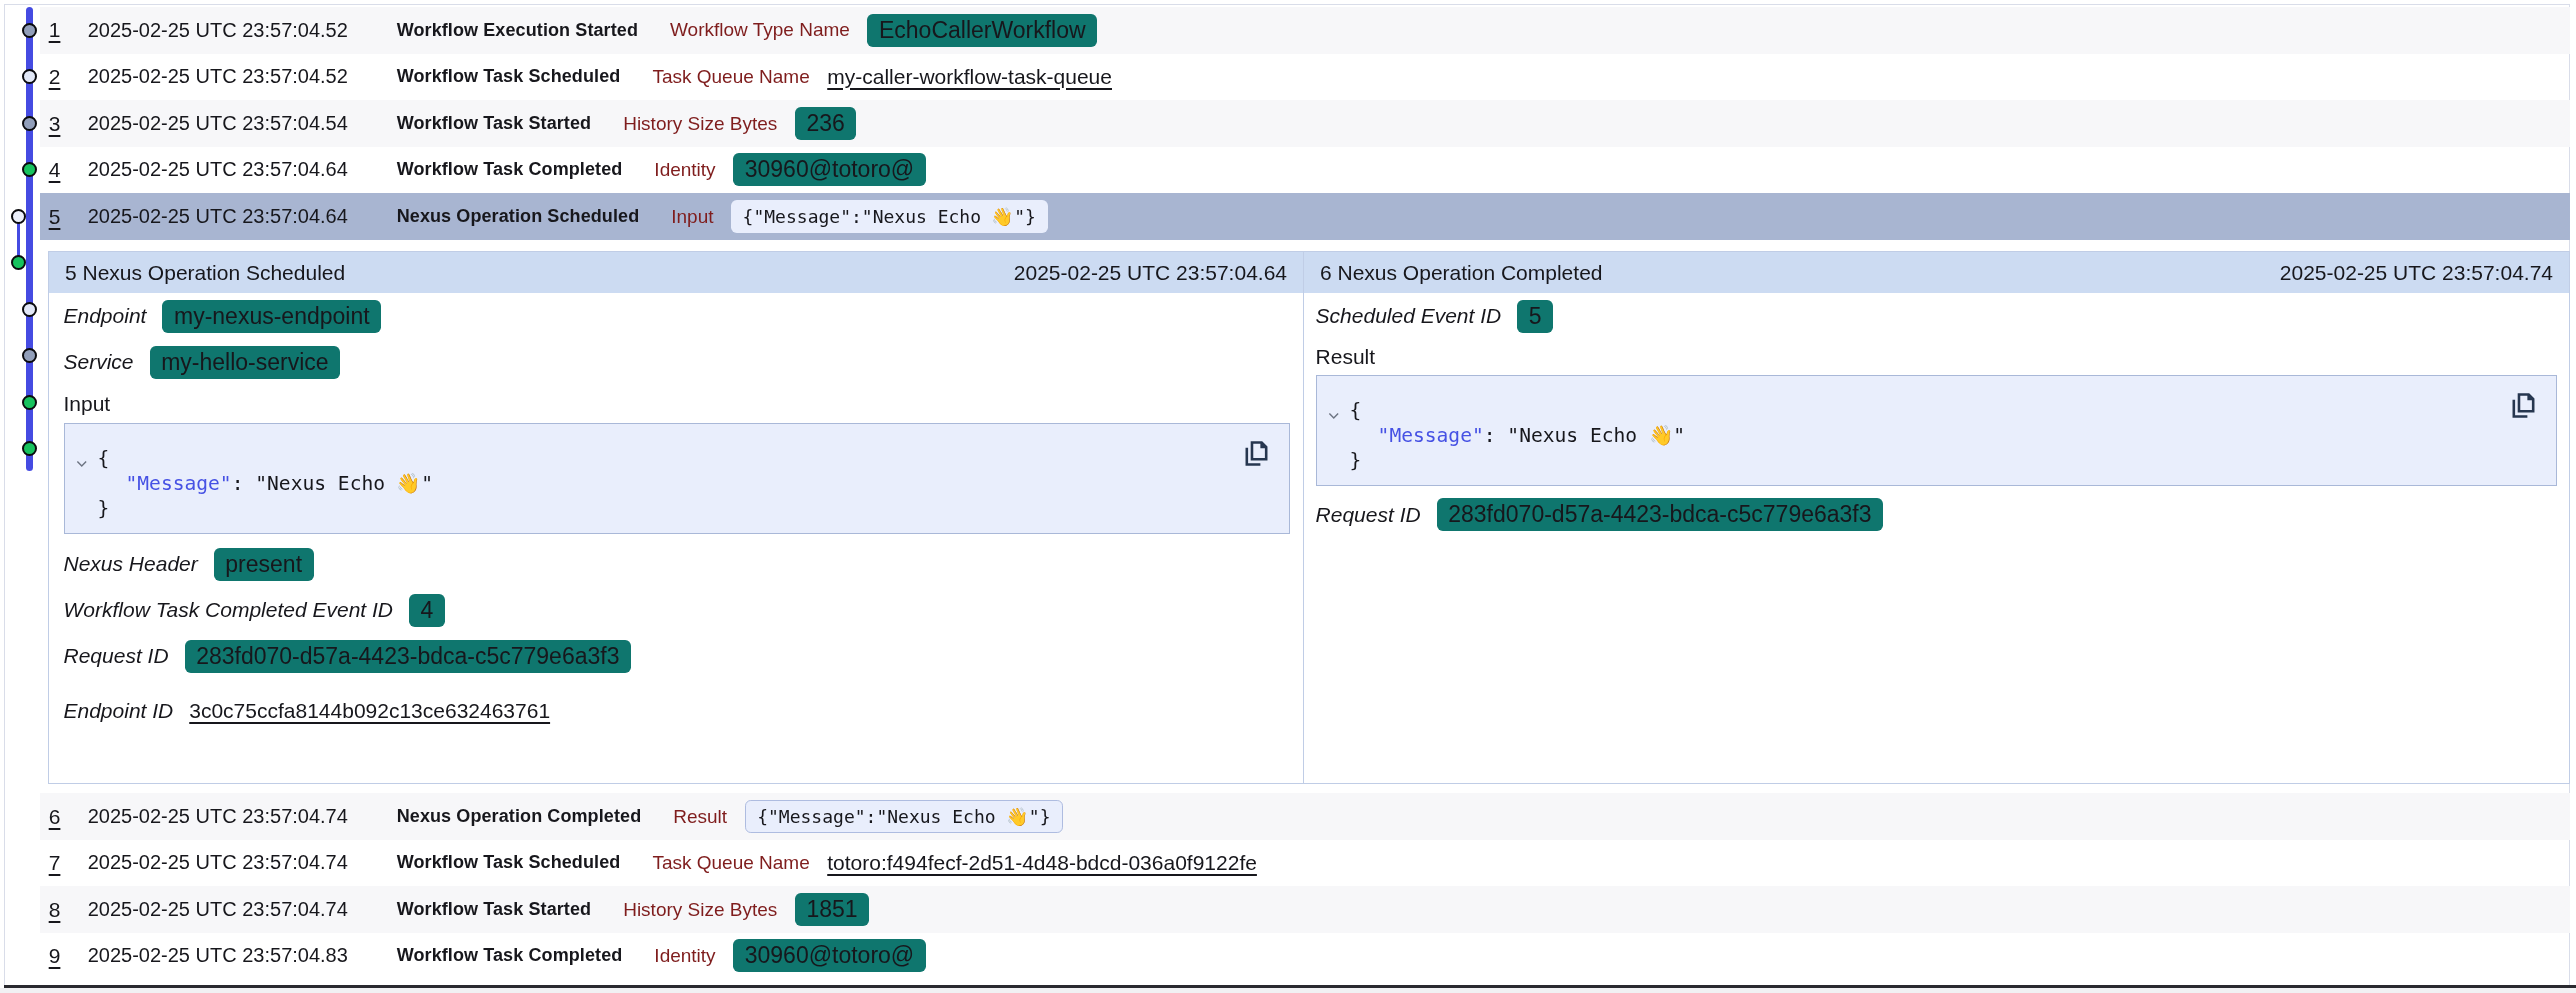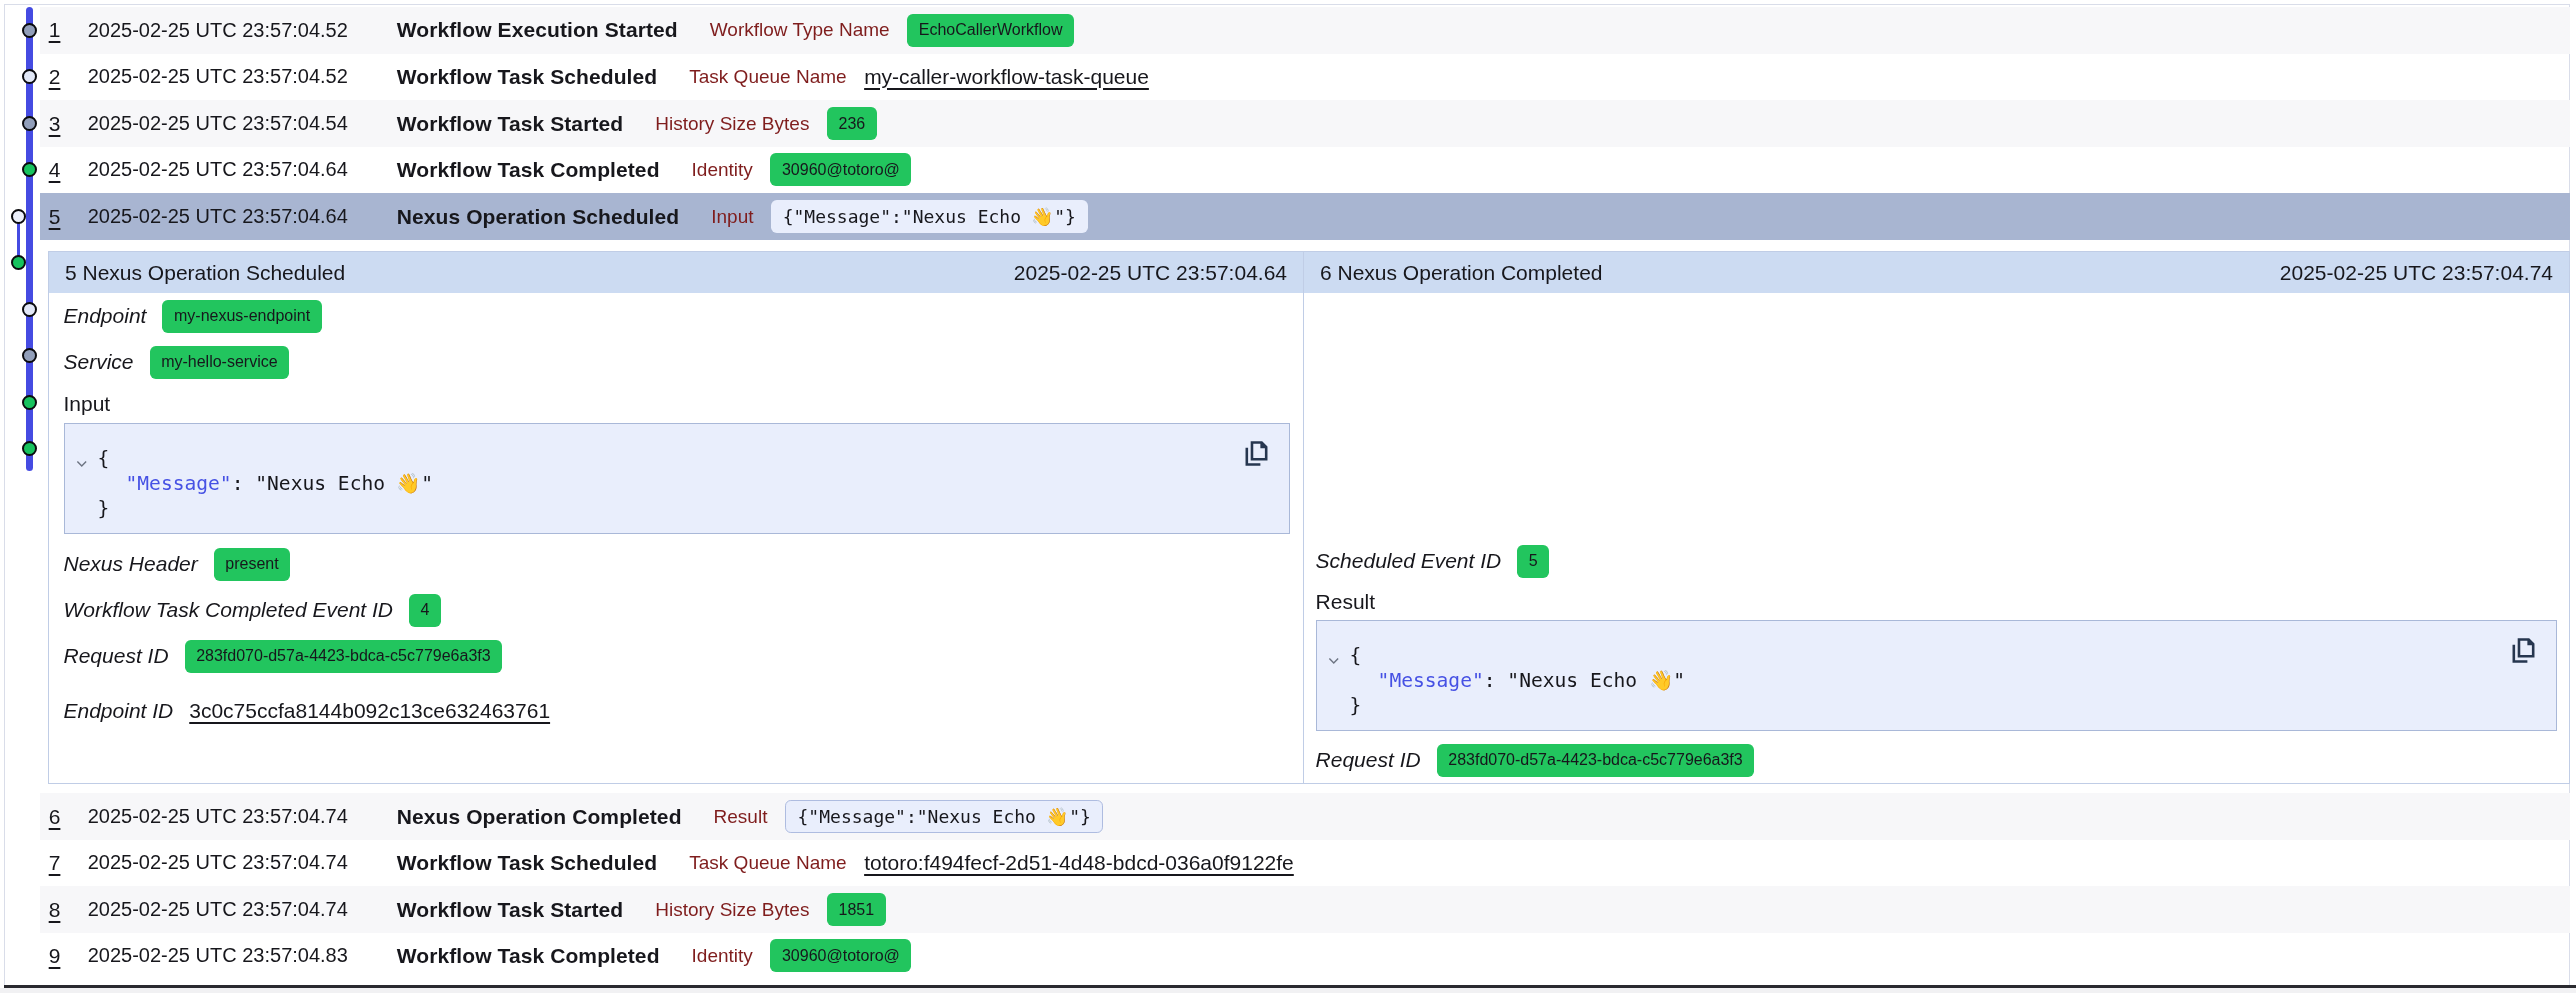--- a/index.html
+++ b/index.html
@@ -18,35 +18,35 @@
   .dot { position:absolute; width:15.3px; height:15.3px; border:2.2px solid #0b0b0e; border-radius:50%; }
 
   
   .row { position:absolute; left:40px; width:2530px; height:47px;
          display:flex; align-items:center; padding-left:8.7px; }
   .row.alt { background:#f7f7f9; }
   .row.sel { background:#a8b5d1; }
   .num { width:39px; font-size:21px; text-decoration:underline;
          text-underline-offset:3.6px; text-decoration-thickness:1.5px; }
   .time { width:309px; font-size:20px; }
-  .ename { font-size:21px; font-weight:700; margin-right:32px; letter-spacing:0.1px; }
+  .ename { font-size:18px; font-weight:700; margin-right:32px; letter-spacing:0.1px; }
   .lbl { font-size:19px; color:#7f1d1d; margin-right:17.5px; white-space:nowrap; }
   .badge { display:inline-flex; align-items:center; height:33px; padding:0 11.6px;
-           border-radius:5.8px; background:#22c55e; font-size:16px; white-space:nowrap; }
+           border-radius:5.8px; background:#0f766e; font-size:23px; white-space:nowrap; }
   .badge.mono { font-family:"DejaVu Sans Mono", monospace; font-size:18px; background:#e9eefc; }
   .badge.mono.bordered { border:1.5px solid #aebce0; }
   .rlink { font-size:21px; text-decoration:underline; text-underline-offset:4.4px;
            text-decoration-thickness:1.5px; white-space:nowrap; }
 
   
   .detail { position:absolute; left:48px; top:251px; width:2522px; height:533px;
             border:1.5px solid #c0cde6; background:#ffffff; display:flex; }
   .panel { display:flex; flex-direction:column; }
   .panel.left  { width:1255px; border-right:1.5px solid #c0cde6; }
-  .panel.right { flex:1;justify-content:space-between; }
+  .panel.right { flex:1; }
   .phead { height:41px; background:#ccdbf2; display:flex; align-items:center;
            justify-content:space-between; padding:0 16px; font-size:21px; flex:none; }
   .pbody { padding:0 13px 0 14.5px; }
   .frow  { height:46px; display:flex; align-items:center; }
   .frow .flbl { font-size:21px; margin-right:16px; white-space:nowrap;font-style:italic; }
   .lblrow { height:38px; display:flex; align-items:center; font-size:21px; }
   .lblrow.tall { height:36px; }
 
   .codeblock { position:relative; height:111px; background:#e9eefc;
                border:1.5px solid #a9b8d8; padding-top:22px;

